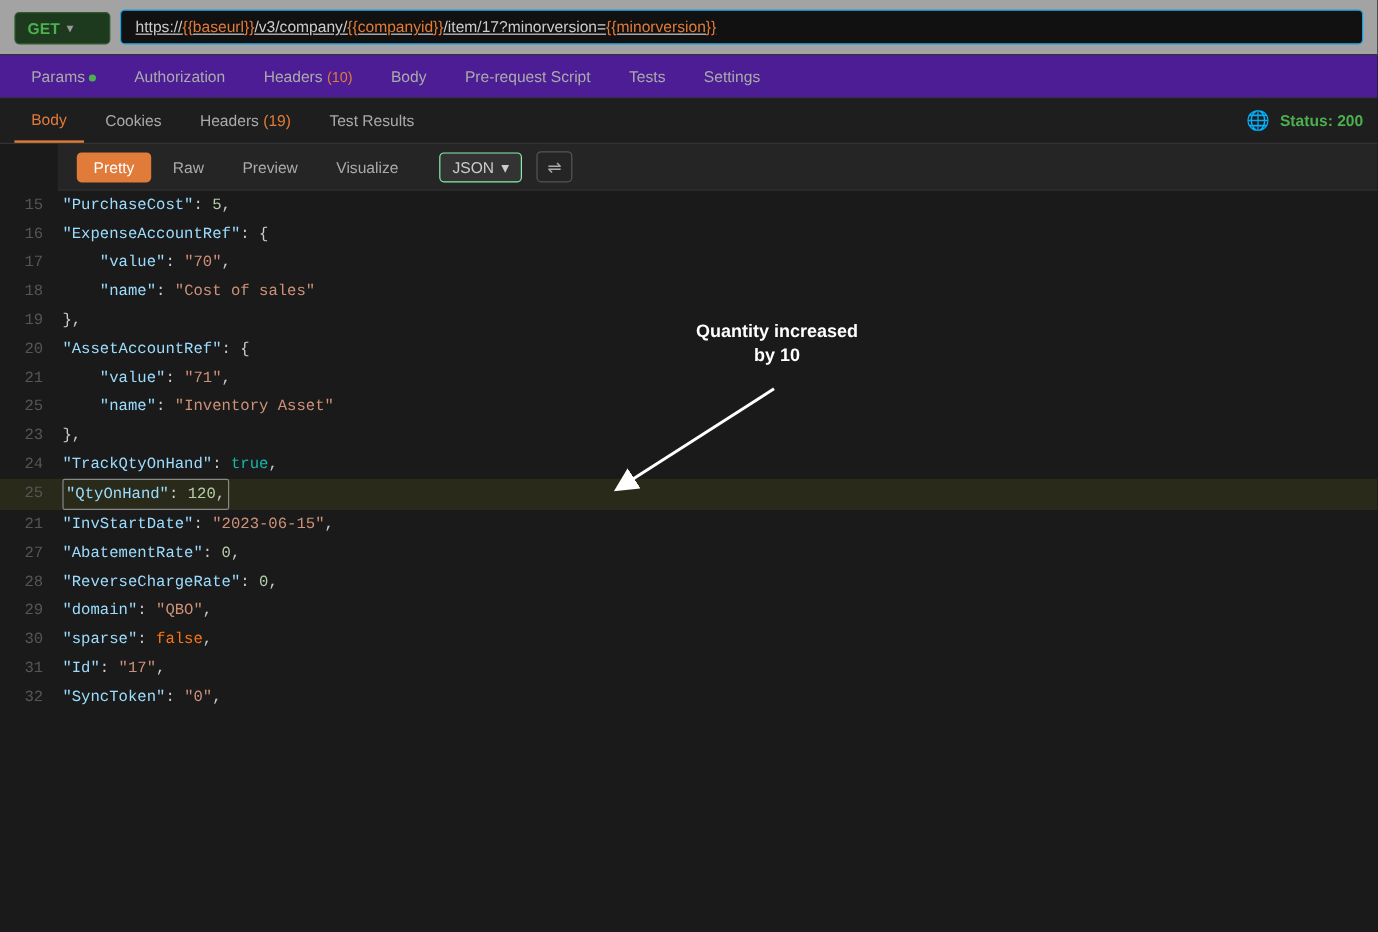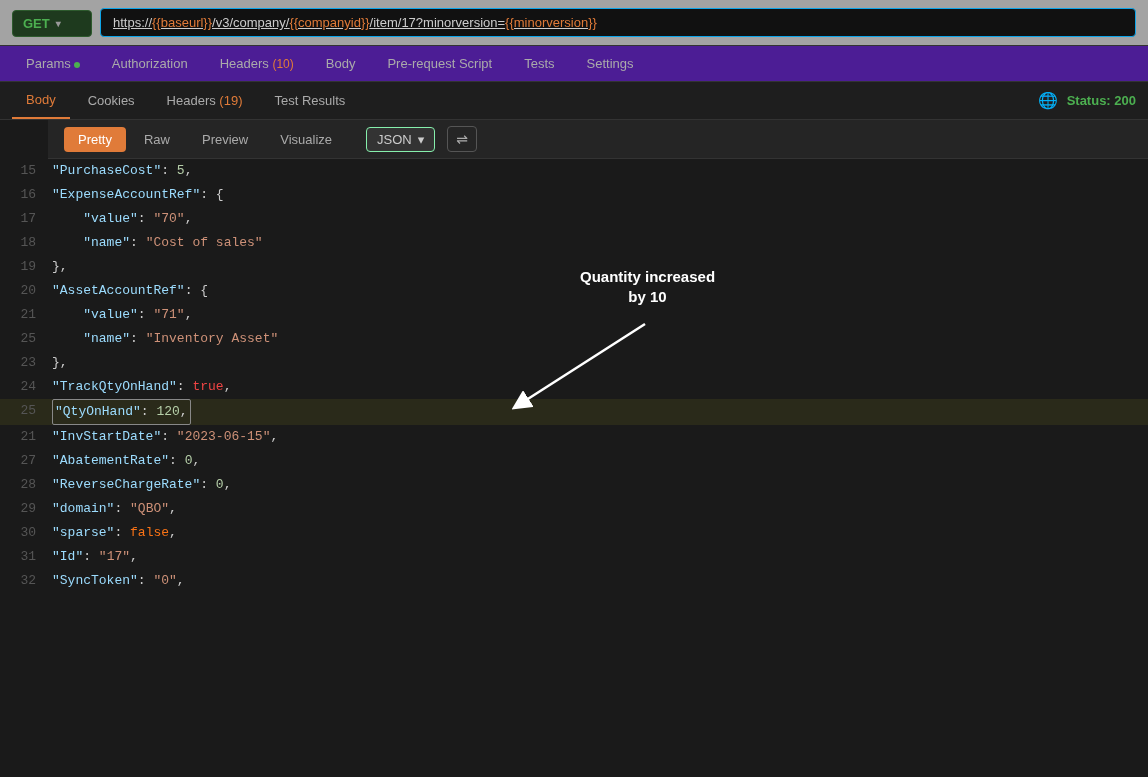--- a/index.html
+++ b/index.html
@@ -190,21 +190,21 @@
       display: inline-block;
       border: 1.5px solid #888;
       border-radius: 2px;
       padding: 0 2px;
     }
 
     
     .json-key { color: #9cdcfe; }
     .json-str { color: #ce9178; }
     .json-num { color: #b5cea8; }
-    .json-bool-true { color: #ef4444; }
+    .json-bool-true { color: #14b8a6; }
     .json-bool-false { color: #f97316; }
     .json-punct { color: #ccc; }
 
     
     .annotation-container {
       position: absolute;
       top: 108px;
       left: 580px;
       pointer-events: none;
     }

